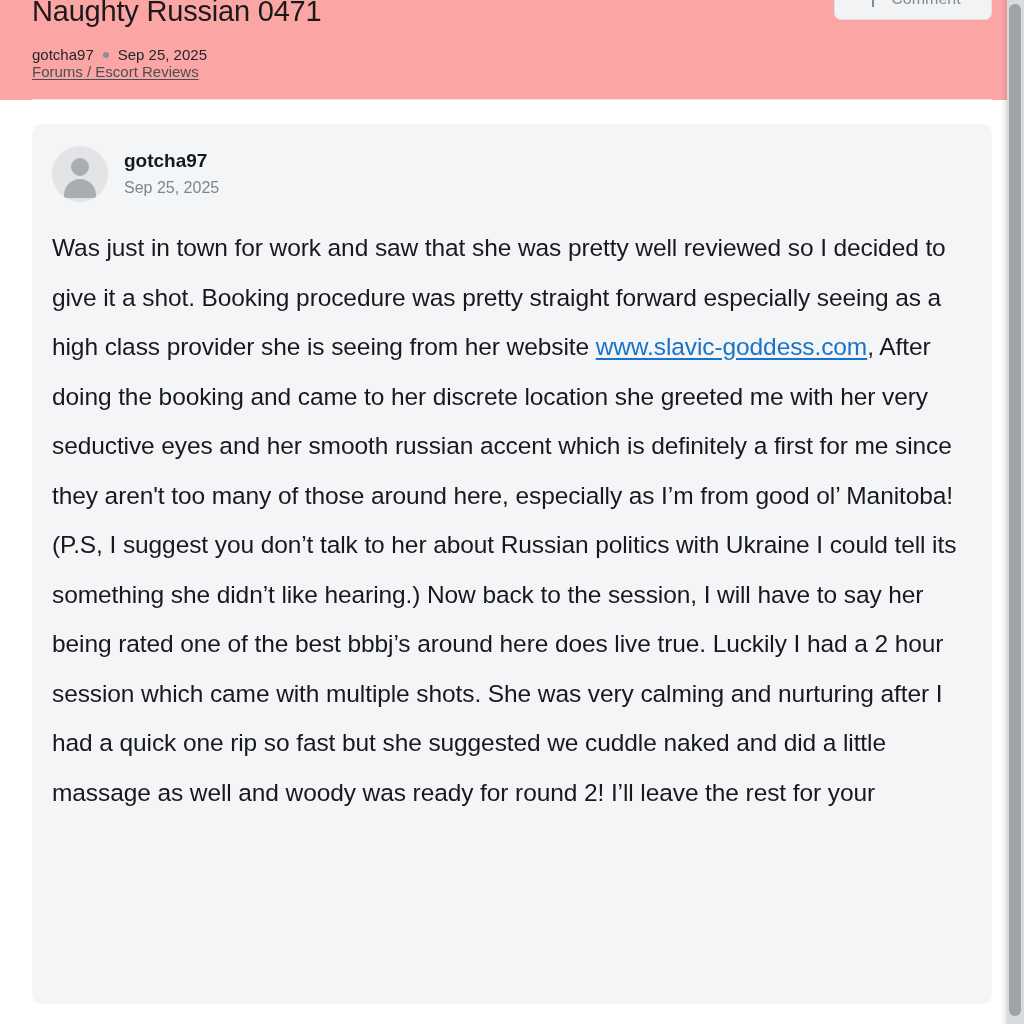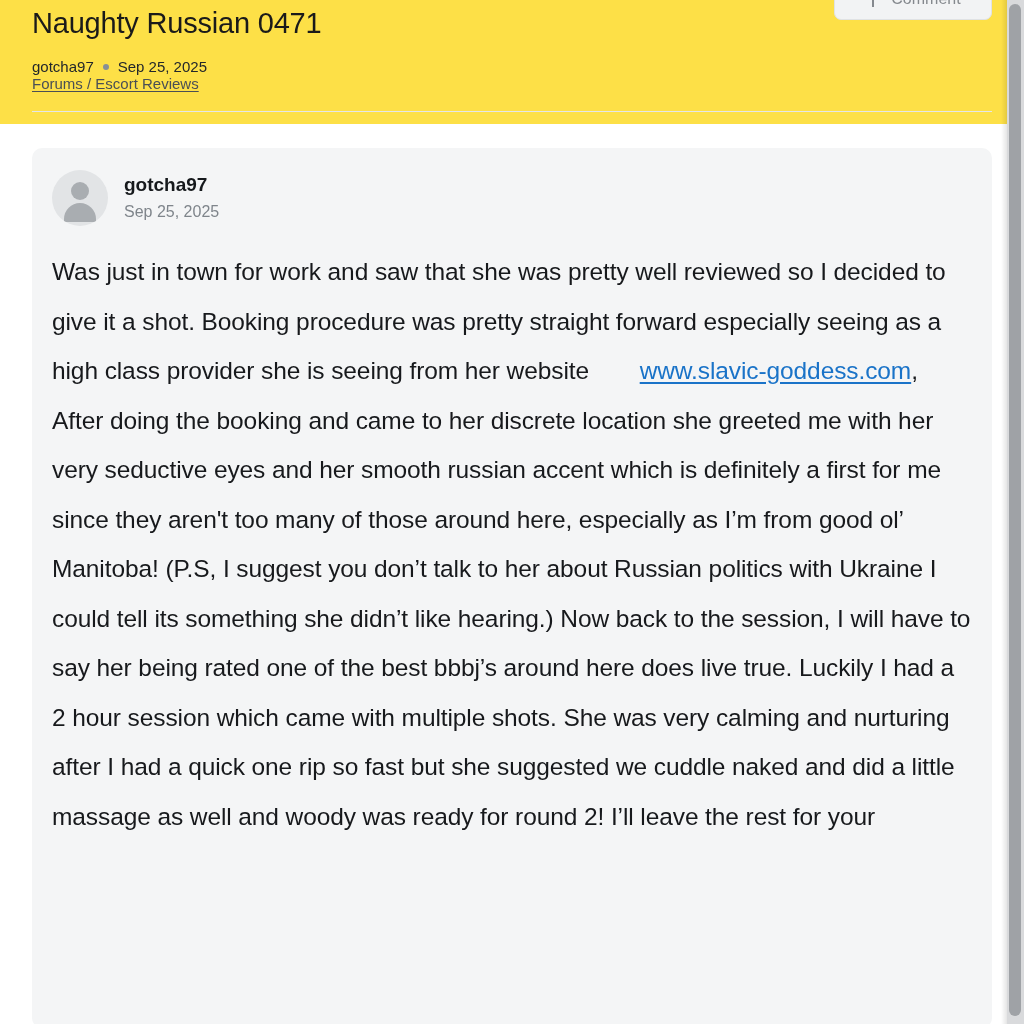--- a/index.html
+++ b/index.html
@@ -16,22 +16,22 @@
     position: relative;
     width: 1024px;
     height: 1024px;
     background: #ffffff;
     overflow: hidden;
   }
 
   
   .header {
     position: relative;
-    padding: 12px 32px;
-    background: #fde047;
+    padding: 0 32px;
+    background: #fca5a5;
   }
   .thread-title {
     font-size: 29px;
     line-height: 34px;
     color: #1a1a1a;
     font-weight: 400;
     margin: 0;
     padding-top: 0;
     letter-spacing: -0.2px;
     position: relative;
@@ -157,21 +157,20 @@
     font-size: 24.5px;
     line-height: 49.5px;
     color: #17191c;
     letter-spacing: -0.1px;
     word-spacing: 0px;
   }
   .post-body a {
     color: #1a73c8;
     text-decoration: underline;
     text-underline-offset: 3px;
-    margin-left: 44px;
   }
 
   
   .scroll-track {
     position: absolute;
     top: 0;
     right: 0;
     width: 17px;
     height: 1024px;
     background: #d9dadc;

